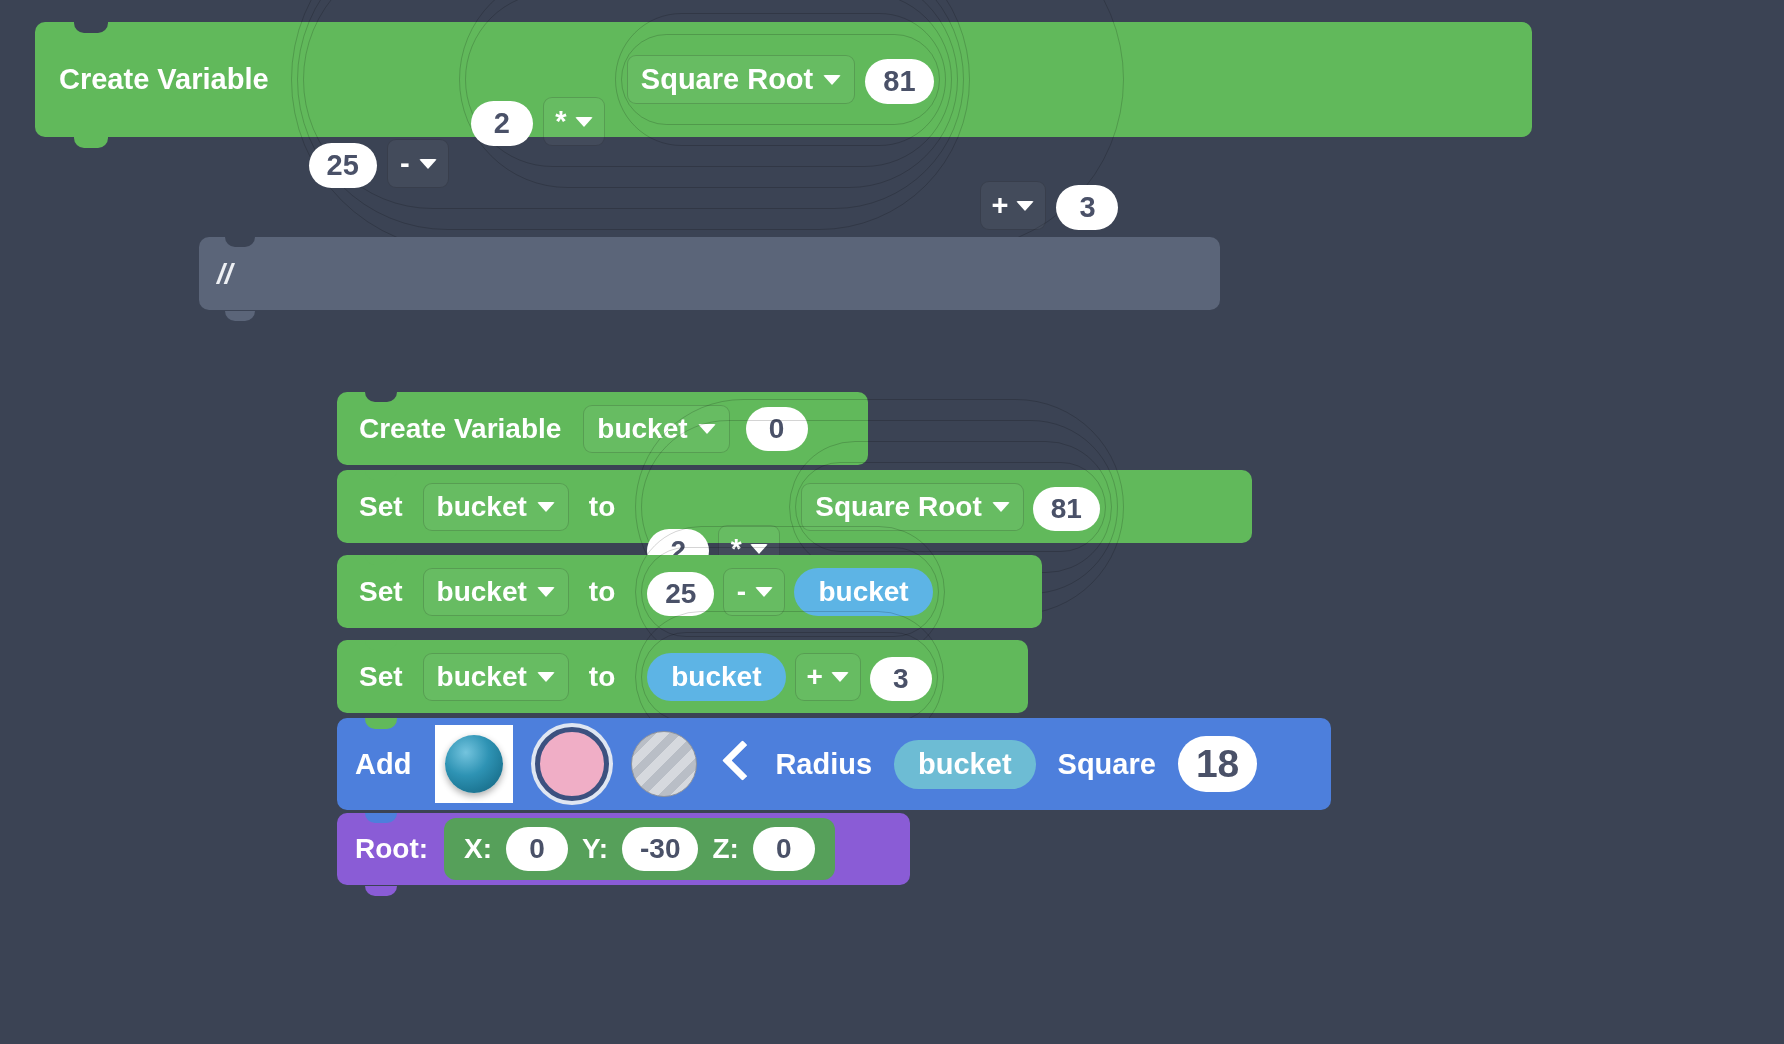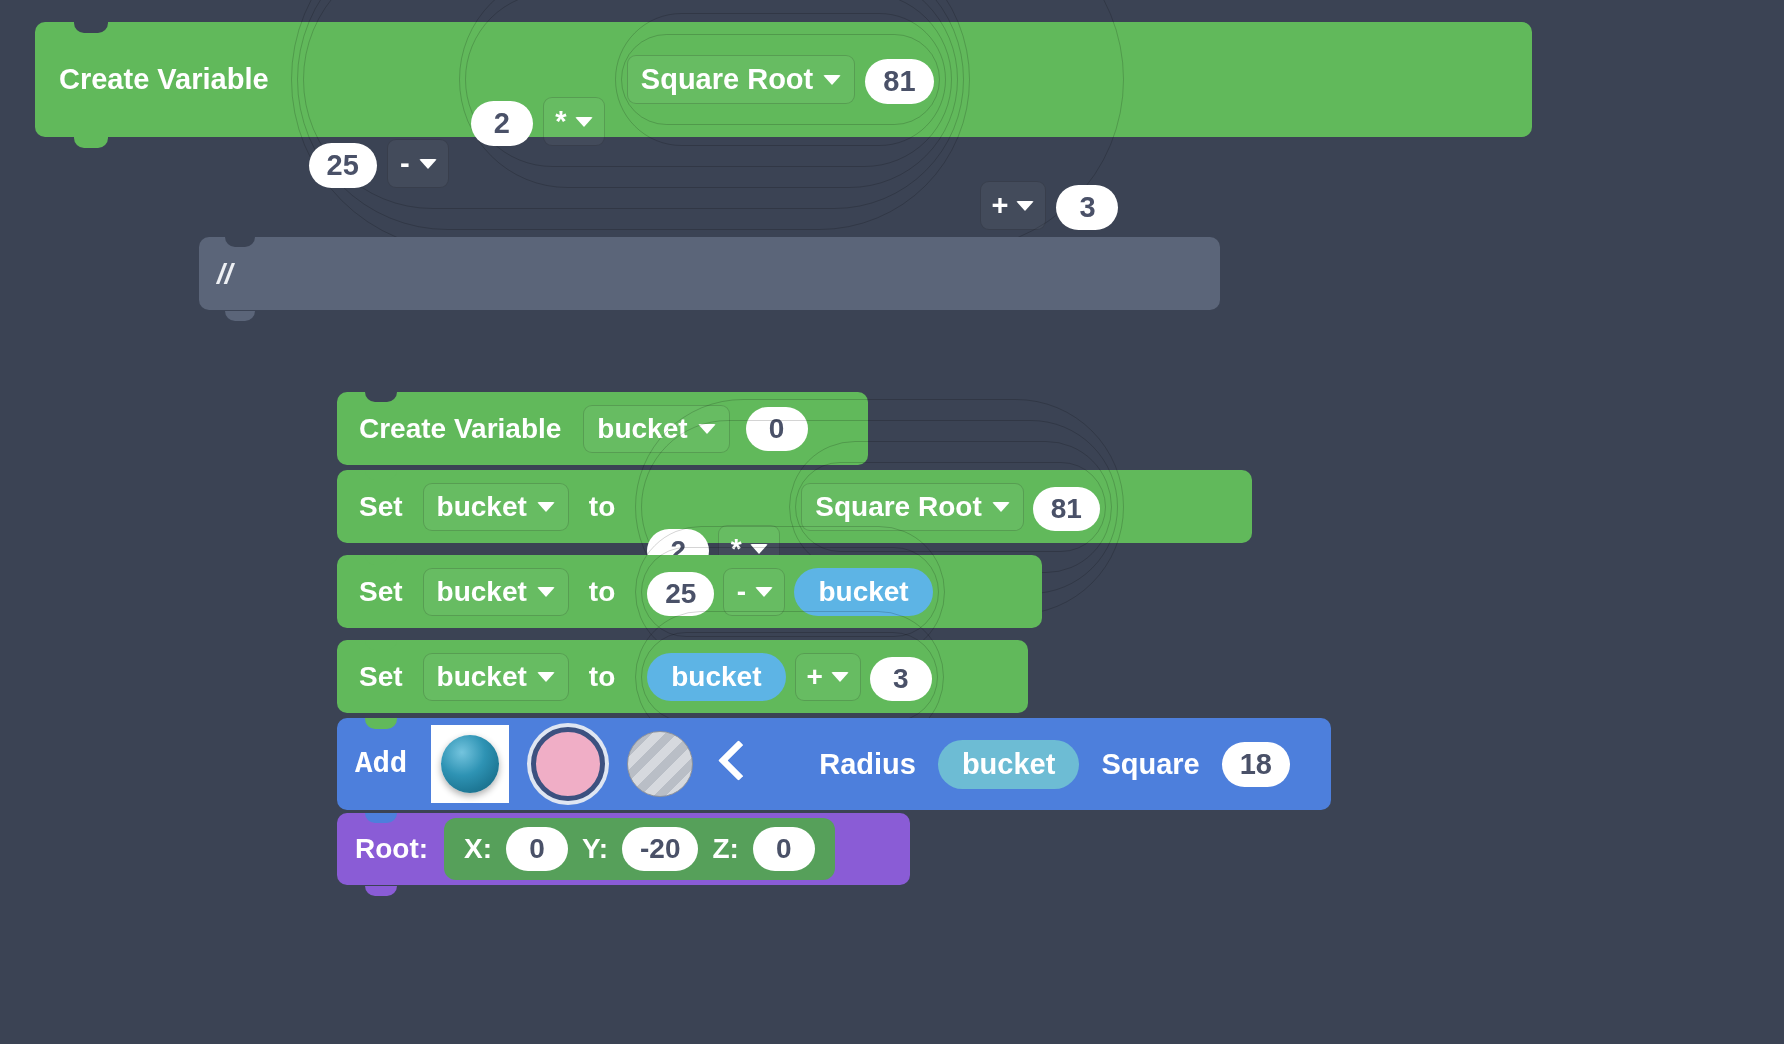--- a/index.html
+++ b/index.html
@@ -286,40 +286,40 @@
           <span class="sym">+</span>
           <span class="caret"></span>
         </span>
         <span class="num" style="font-size:28px;">3</span>
       </span>
     </span>
   </div>
 
   <div class="block blue" style="left:337px;top:718px;width:994px;height:92px;padding:0 16px;gap:22px;font-size:29px;">
     <div class="notch-top oncolor-green" style="left:28px;width:32px;height:11px;background:#61b95b;"></div>
-    <span class="lbl" style="padding:0 2px;font-family:Liberation Mono, monospace;">Add</span>
+    <span class="lbl" style="padding:0 2px;">Add</span>
     <span class="swatch-tile">
       <span class="sphere"></span>
     </span>
     <span class="swatch-ring"></span>
     <span class="swatch-striped"></span>
     <span class="chev"></span>
-    <span class="lbl" style="padding:0 0;margin-left:48px;">Radius</span>
+    <span class="lbl" style="padding:0 0;">Radius</span>
     <span class="varpill teal" style="font-size:29px;">bucket</span>
     <span class="lbl" style="padding:0 0;">Square</span>
-    <span class="num" style="font-size:29px;">18</span>
+    <span class="num" style="font-size:39px;">18</span>
   </div>
 
   <div class="block purple" style="left:337px;top:813px;width:573px;height:72px;padding:0 16px;gap:14px;font-size:28px;">
     <div class="notch-top" style="left:28px;width:32px;height:10px;background:#4d7fdc;"></div>
     <div class="notch-bot purple" style="left:28px;width:32px;height:10px;"></div>
     <span class="lbl" style="padding:0 2px;">Root:</span>
     <span class="movefield">
       <span>X:</span>
       <span class="num" style="font-size:28px;">0</span>
       <span>Y:</span>
-      <span class="num" style="font-size:28px;">-20</span>
+      <span class="num" style="font-size:28px;">-30</span>
       <span>Z:</span>
       <span class="num" style="font-size:28px;">0</span>
     </span>
   </div>
 
 </div>
 
 </body></html>

